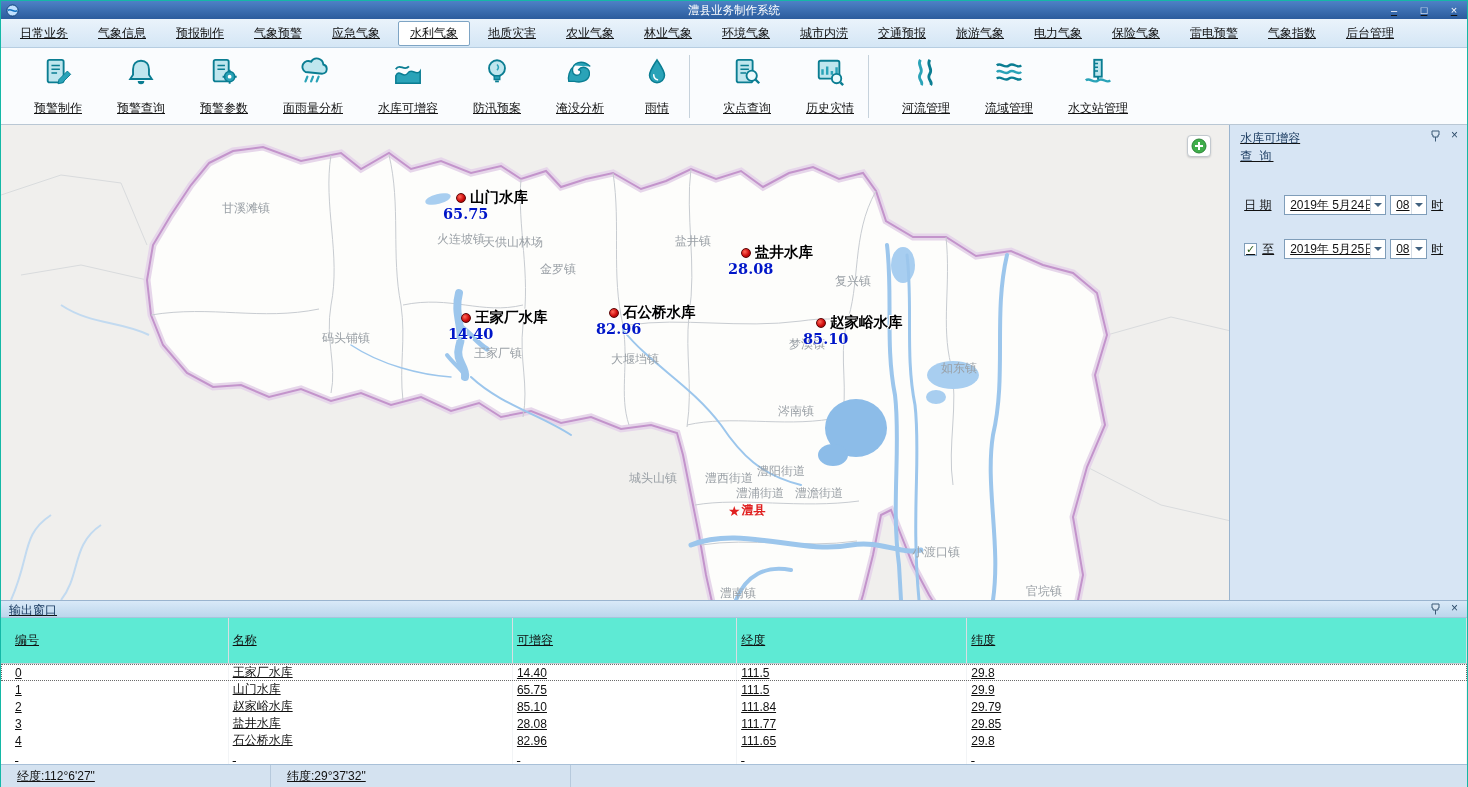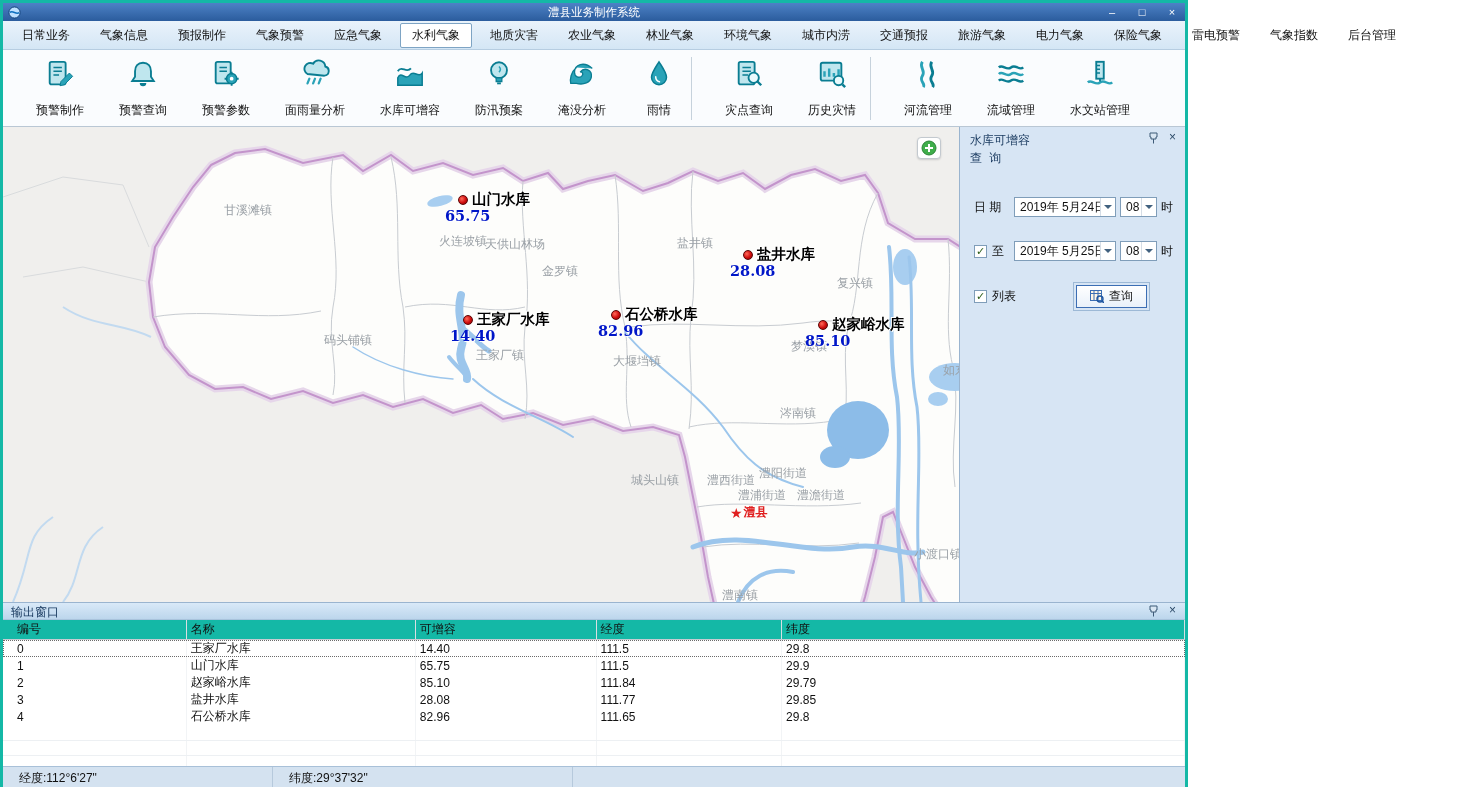--- a/index.html
+++ b/index.html
@@ -1,19 +1,19 @@
 <!DOCTYPE html>
 <html><head>
 <meta charset="utf-8">
 <style>
   * { margin:0; padding:0; box-sizing:border-box; }
   html,body { width:1468px; height:787px; overflow:hidden;
     font-family:"Liberation Sans","DejaVu Sans",sans-serif; font-size:12px; color:#111; }
-  .window { width:1188px; height:787px; display:flex; flex-direction:column;
-    background:#eef3f8; border:3px solid #14b8a6; }
+  .window { width:1468px; height:787px; display:flex; flex-direction:column;
+    background:#eef3f8; border:1px solid #14b8a6;text-decoration:underline; }
 
   
   .titlebar { height:18px; flex:0 0 18px; position:relative;
     background:linear-gradient(#4d82c6,#2b5c9d); display:flex; align-items:center; padding:0 5px; }
   .app-icon { width:13px; height:13px; display:inline-block; }
   .titlebar .title { position:absolute; left:50%; transform:translateX(-50%);
     color:#fff; font-size:11.5px; white-space:nowrap; }
   .win-controls { margin-left:auto; display:flex; gap:14px; }
   .win-btn { color:#fff; font-size:11px; width:16px; text-align:center; cursor:default; line-height:16px; }
 
@@ -56,21 +56,21 @@
     box-shadow:0 1px 2px rgba(0,0,0,.15); }
 
   
   .side-panel { width:237px; background:#d7e5f4; display:flex; flex-direction:column; }
   .panel-head { position:relative; padding:5px 8px 2px 10px; color:#15365c; }
   .panel-title { font-size:12px; }
   .panel-subtitle { font-size:12px; margin-top:1px; letter-spacing:2px; }
   .dock-btns { position:absolute; right:6px; top:4px; display:flex; gap:6px; align-items:center; }
   .dock-btn { width:13px; height:13px; display:flex; align-items:center; justify-content:center;
     color:#2c4a68; font-size:12px; line-height:13px; }
-  .panel-body { padding:28px 12px 0 14px; }
+  .panel-body { padding:28px 0 0 14px; }
   .p-row { display:flex; align-items:center; margin-bottom:24px; }
   .p-lbl { width:40px; white-space:nowrap; }
   .sel { background:#fff; border:1px solid #7f9db9; height:20px; display:flex; align-items:center;
     padding-left:5px; margin-right:4px; }
   .sel-date { width:102px; } .sel-hour { width:37px; }
   .sel .sel-val { flex:1; white-space:nowrap; overflow:hidden; }
   .sel .arrow { width:15px; height:100%; display:flex; align-items:center; justify-content:center;
     border-left:1px solid #d5dde6; }
   .sel .arrow i { border:4px solid transparent; border-top-color:#41617f; margin-top:4px; }
   .chk { width:13px; height:13px; background:#fff; border:1px solid #7f9db9; margin-right:5px;
@@ -80,22 +80,22 @@
     border:1px solid #3c6eb4; outline:1px solid #9db9d6; outline-offset:2px;
     background:linear-gradient(#ffffff,#e9f1fa); padding:2px 13px; }
 
   
   .output-panel { flex:0 0 164px; height:164px; display:flex; flex-direction:column; border-top:1px solid #9ab4cf; }
   .output-head { position:relative; height:17px; flex:0 0 17px; padding:1px 8px 0 8px;
     background:linear-gradient(#d9e9f8,#bcd6ec); color:#15365c; border-bottom:1px solid #a9c3dc; }
   .output-head .dock-btns { top:1px; }
   .output-body { flex:1; background:#fff; overflow:hidden; }
   table.out { width:100%; border-collapse:collapse; table-layout:fixed; font-size:12px; }
-  table.out th { font-weight:normal; text-align:left; padding:1px 4px; height:17px;
-    border-right:1px solid #d9dee3; border-bottom:1px solid #c6ccd2; background:#14b8a6; }
+  table.out th { font-weight:normal; text-align:left; padding:14px 4px; height:17px;
+    border-right:1px solid #d9dee3; border-bottom:1px solid #c6ccd2; background:#5eead4; }
   table.out td { padding:0 4px; height:15px; border-right:1px solid #f2f4f6; white-space:nowrap; overflow:hidden; }
   table.out th:first-child, table.out td:first-child { padding-left:14px; }
   table.out tr.focused { outline:1px dotted #6b6b6b; outline-offset:-1px; }
   table.out tr.empty td { border-bottom:1px solid #edf0f3; }
 
   
   .statusbar { flex:0 0 24px; height:24px; background:#d4e2f0; border-top:1px solid #a8c0d8;
     display:flex; align-items:center; }
   .status-cell { padding:0 10px 0 16px; border-right:1px solid #b6c9dc; height:100%;
     display:flex; align-items:center; }
@@ -444,33 +444,20 @@
                 <i></i>
               </span>
           </span>
           <span class="sel sel-hour">
             <span class="sel-val">08</span>
             <span class="arrow">
                 <i></i>
               </span>
           </span>
           <span>时</span>
-        </div>
-        <div class="p-row">
-          <span class="chk checked"></span>
-          <span>列表</span>
-          <span class="query-btn">
-            <svg width="14" height="13" viewBox="0 0 14 13">
-              <rect x="0.5" y="0.5" width="11" height="10" fill="#fff7e6" stroke="#3c6eb4"></rect>
-              <path d="M0.5,3.5 H11.5 M4,0.5 V10.5 M8,0.5 V10.5" stroke="#3c6eb4" stroke-width="1"></path>
-              <circle cx="10" cy="9" r="3" fill="none" stroke="#1d55a0" stroke-width="1.4"></circle>
-              <line x1="12" y1="11" x2="14" y2="13" stroke="#1d55a0" stroke-width="1.6"></line>
-            </svg>
-            <span>查询</span>
-          </span>
         </div>
       </div>
     </div>
   </div>
 
   <div class="output-panel">
     <div class="output-head">
       <span>输出窗口</span>
       <span class="dock-btns">
         <span class="dock-btn">

